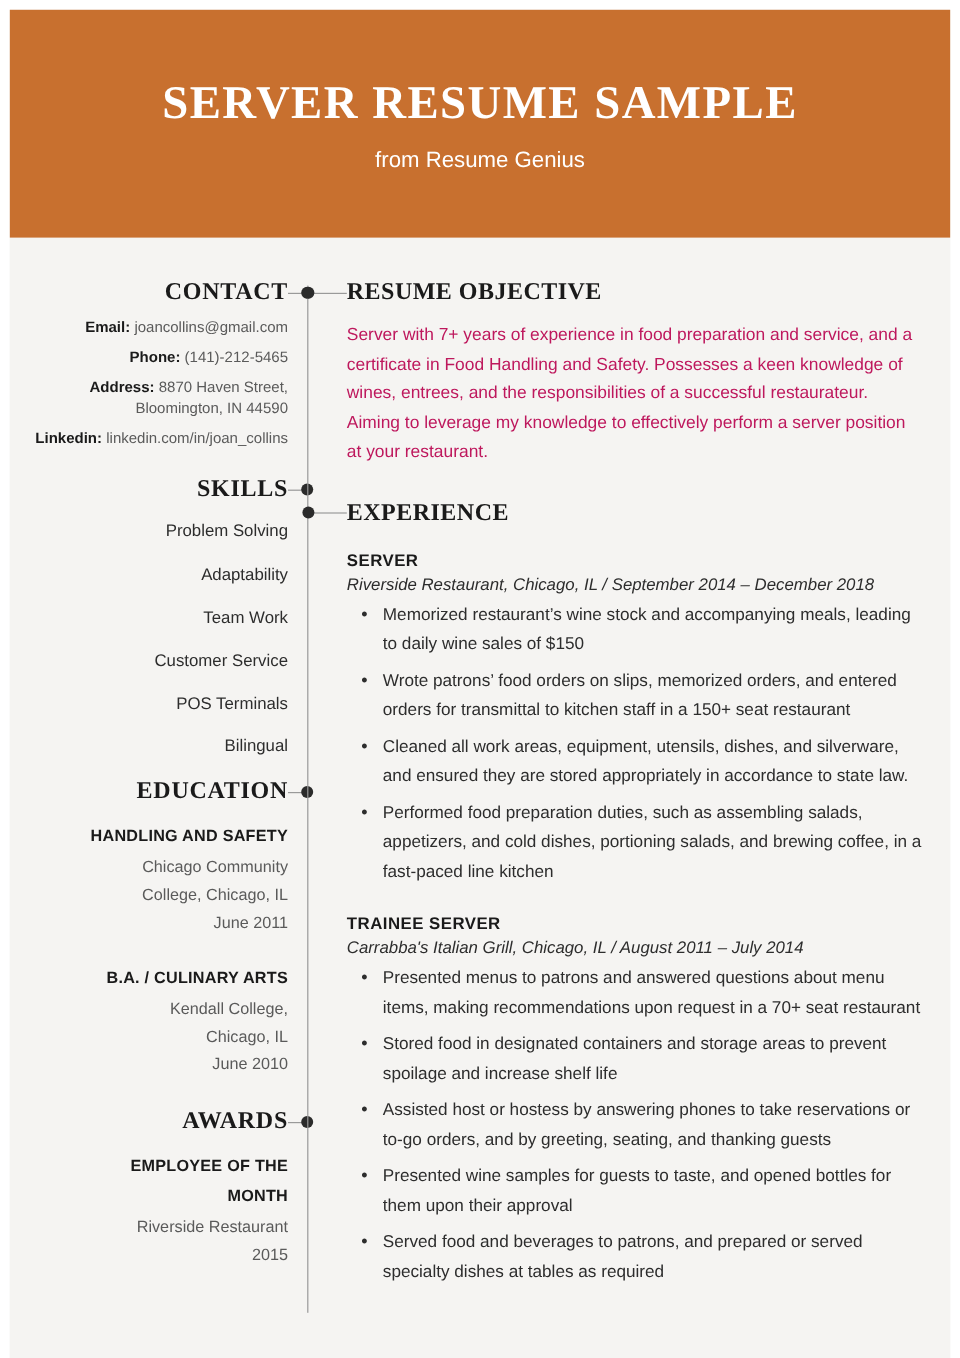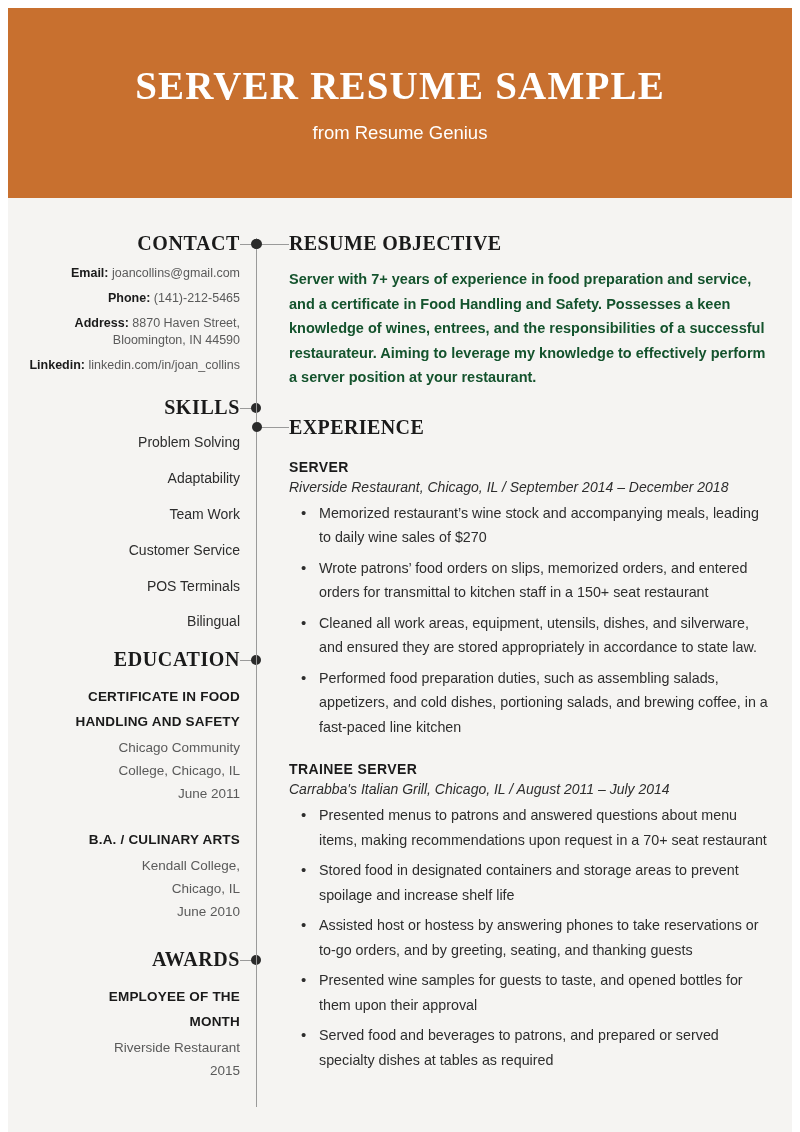--- a/index.html
+++ b/index.html
@@ -177,24 +177,23 @@
   .rsec .dot-line {
     position: absolute;
     left: -32px;
     top: 50%;
     width: 32px;
     height: 1px;
     background: #9a9a9a;
   }
   .objective {
     font-size: 14.5px;
-    color: #14532d;
+    color: #be185d;
     line-height: 24.5px;
     margin: 0 0 26px 0;
-    font-weight: bold;
   }
   .job-title {
     font-size: 14px;
     font-weight: bold;
     color: #1a1a1a;
     letter-spacing: 0.4px;
     margin-bottom: 4px;
   }
   .job-meta {
     font-size: 14px;
@@ -283,21 +282,20 @@
         </div>
 
         <div class="lsec" style="margin-top:18px;">
           <span>EDUCATION</span>
           <span class="dot-line"></span>
           <span class="dot"></span>
         </div>
 
         <div style="margin-top:16px;">
           <div class="edu-block">
-            <div class="edu-title">CERTIFICATE IN FOOD</div>
             <div class="edu-title">HANDLING AND SAFETY</div>
             <div class="edu-sub">Chicago Community</div>
             <div class="edu-sub">College, Chicago, IL</div>
             <div class="edu-sub">June 2011</div>
           </div>
           <div class="edu-block">
             <div class="edu-title">B.A. / CULINARY ARTS</div>
             <div class="edu-sub">Kendall College,</div>
             <div class="edu-sub">Chicago, IL</div>
             <div class="edu-sub">June 2010</div>
@@ -338,21 +336,21 @@
           <span class="dot"></span>
           <span>EXPERIENCE</span>
         </div>
 
         <div class="spacer-exp"></div>
 
         <div>
           <div class="job-title">SERVER</div>
           <div class="job-meta">Riverside Restaurant, Chicago, IL / September 2014 – December 2018</div>
           <ul class="bullets">
-            <li>Memorized restaurant’s wine stock and accompanying meals, leading to daily wine sales of $270</li>
+            <li>Memorized restaurant’s wine stock and accompanying meals, leading to daily wine sales of $150</li>
             <li>Wrote patrons’ food orders on slips, memorized orders, and entered orders for transmittal to kitchen staff in a 150+ seat restaurant</li>
             <li>Cleaned all work areas, equipment, utensils, dishes, and silverware, and ensured they are stored appropriately in accordance to state law.</li>
             <li>Performed food preparation duties, such as assembling salads, appetizers, and cold dishes, portioning salads, and brewing coffee, in a fast-paced line kitchen</li>
           </ul>
         </div>
 
         <div>
           <div class="job-title">TRAINEE SERVER</div>
           <div class="job-meta">Carrabba's Italian Grill, Chicago, IL / August 2011 – July 2014</div>
           <ul class="bullets">

